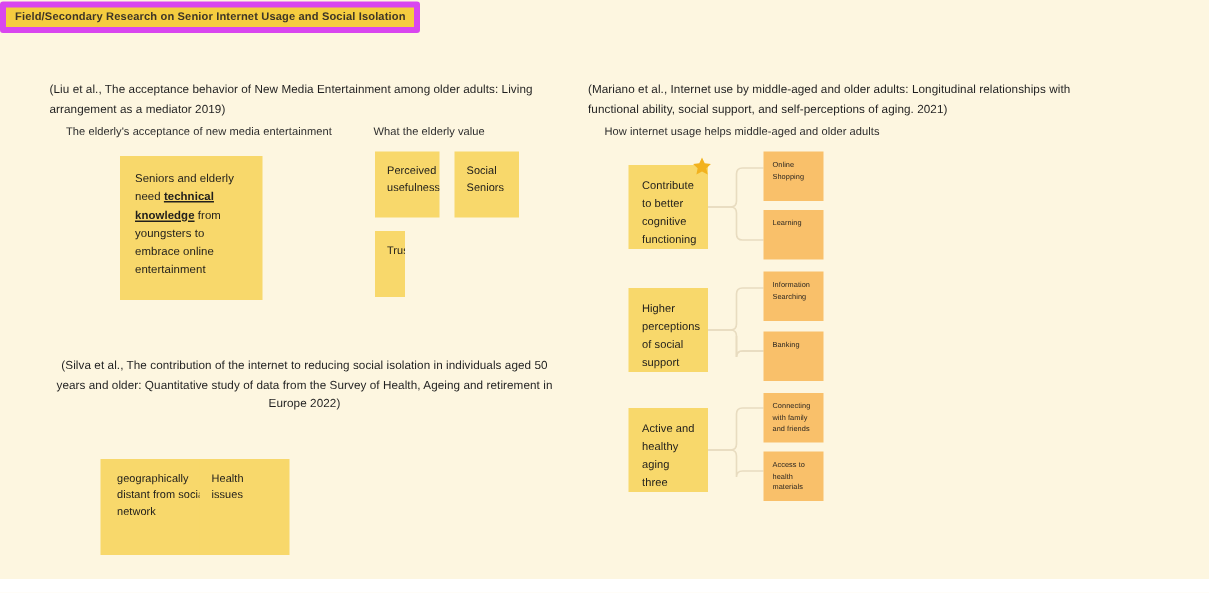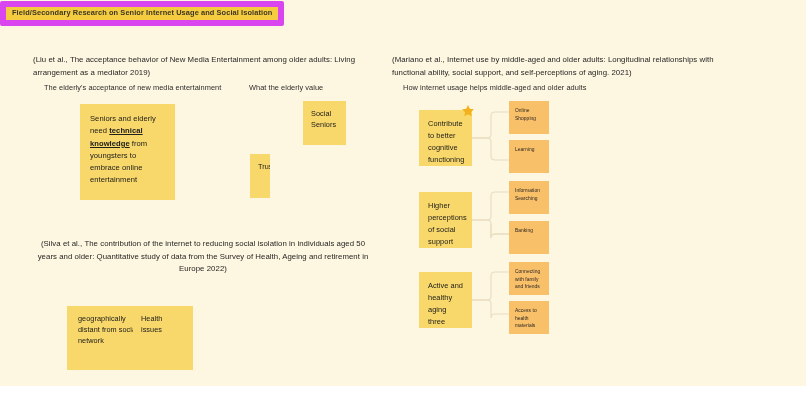--- a/index.html
+++ b/index.html
@@ -13,21 +13,21 @@
   #canvas{
     position:relative;
     width:806px;height:386px;
     background:#FDF6E0;
     overflow:hidden;
   }
   
   .title-chip{
     position:absolute;left:0;top:1px;
     background:#F5CC3F;
-    border:6px solid #d946ef;
+    border:4px solid #d946ef;
     border-radius:2px;
     padding:2px 6px 3px 6px;
     font-size:7.4px;
     font-weight:700;
     color:#3d3526;
     letter-spacing:.1px;
     white-space:nowrap;
     line-height:1.1;
   }
   
@@ -127,20 +127,21 @@
   <div class="sec-title" style="left:33px;top:54px;width:330px;">(Liu et al., The acceptance behavior of New Media Entertainment among older adults: Living arrangement as a mediator 2019)</div>
 
   <div class="sec-sub" style="left:44px;top:83px;">The elderly's acceptance of new media entertainment</div>
 
   <div class="sec-sub" style="left:249px;top:83px;">What the elderly value</div>
 
   <div class="note" style="left:80px;top:104px;width:95px;height:96px;">
     <span>Seniors and elderly need </span><b>technical knowledge</b><span> from youngsters to embrace online entertainment</span>
   </div>
 
+  <div class="note small" style="left:250px;top:101px;width:43px;height:44px;">Perceived usefulness</div>
 
   <div class="note small" style="left:303px;top:101px;width:43px;height:44px;">Social Seniors</div>
 
   <div class="note small" style="left:250px;top:154px;width:20px;height:44px;">Trust</div>
 
   <div class="sec-title" style="left:33px;top:238px;width:340px;text-align:center;">(Silva et al., The contribution of the internet to reducing social isolation in individuals aged 50 years and older: Quantitative study of data from the Survey of Health, Ageing and retirement in Europe 2022)</div>
 
 
   <div class="note small" style="left:67px;top:306px;width:84px;height:64px;padding-left:11px;">geographically distant from social network</div>
 

